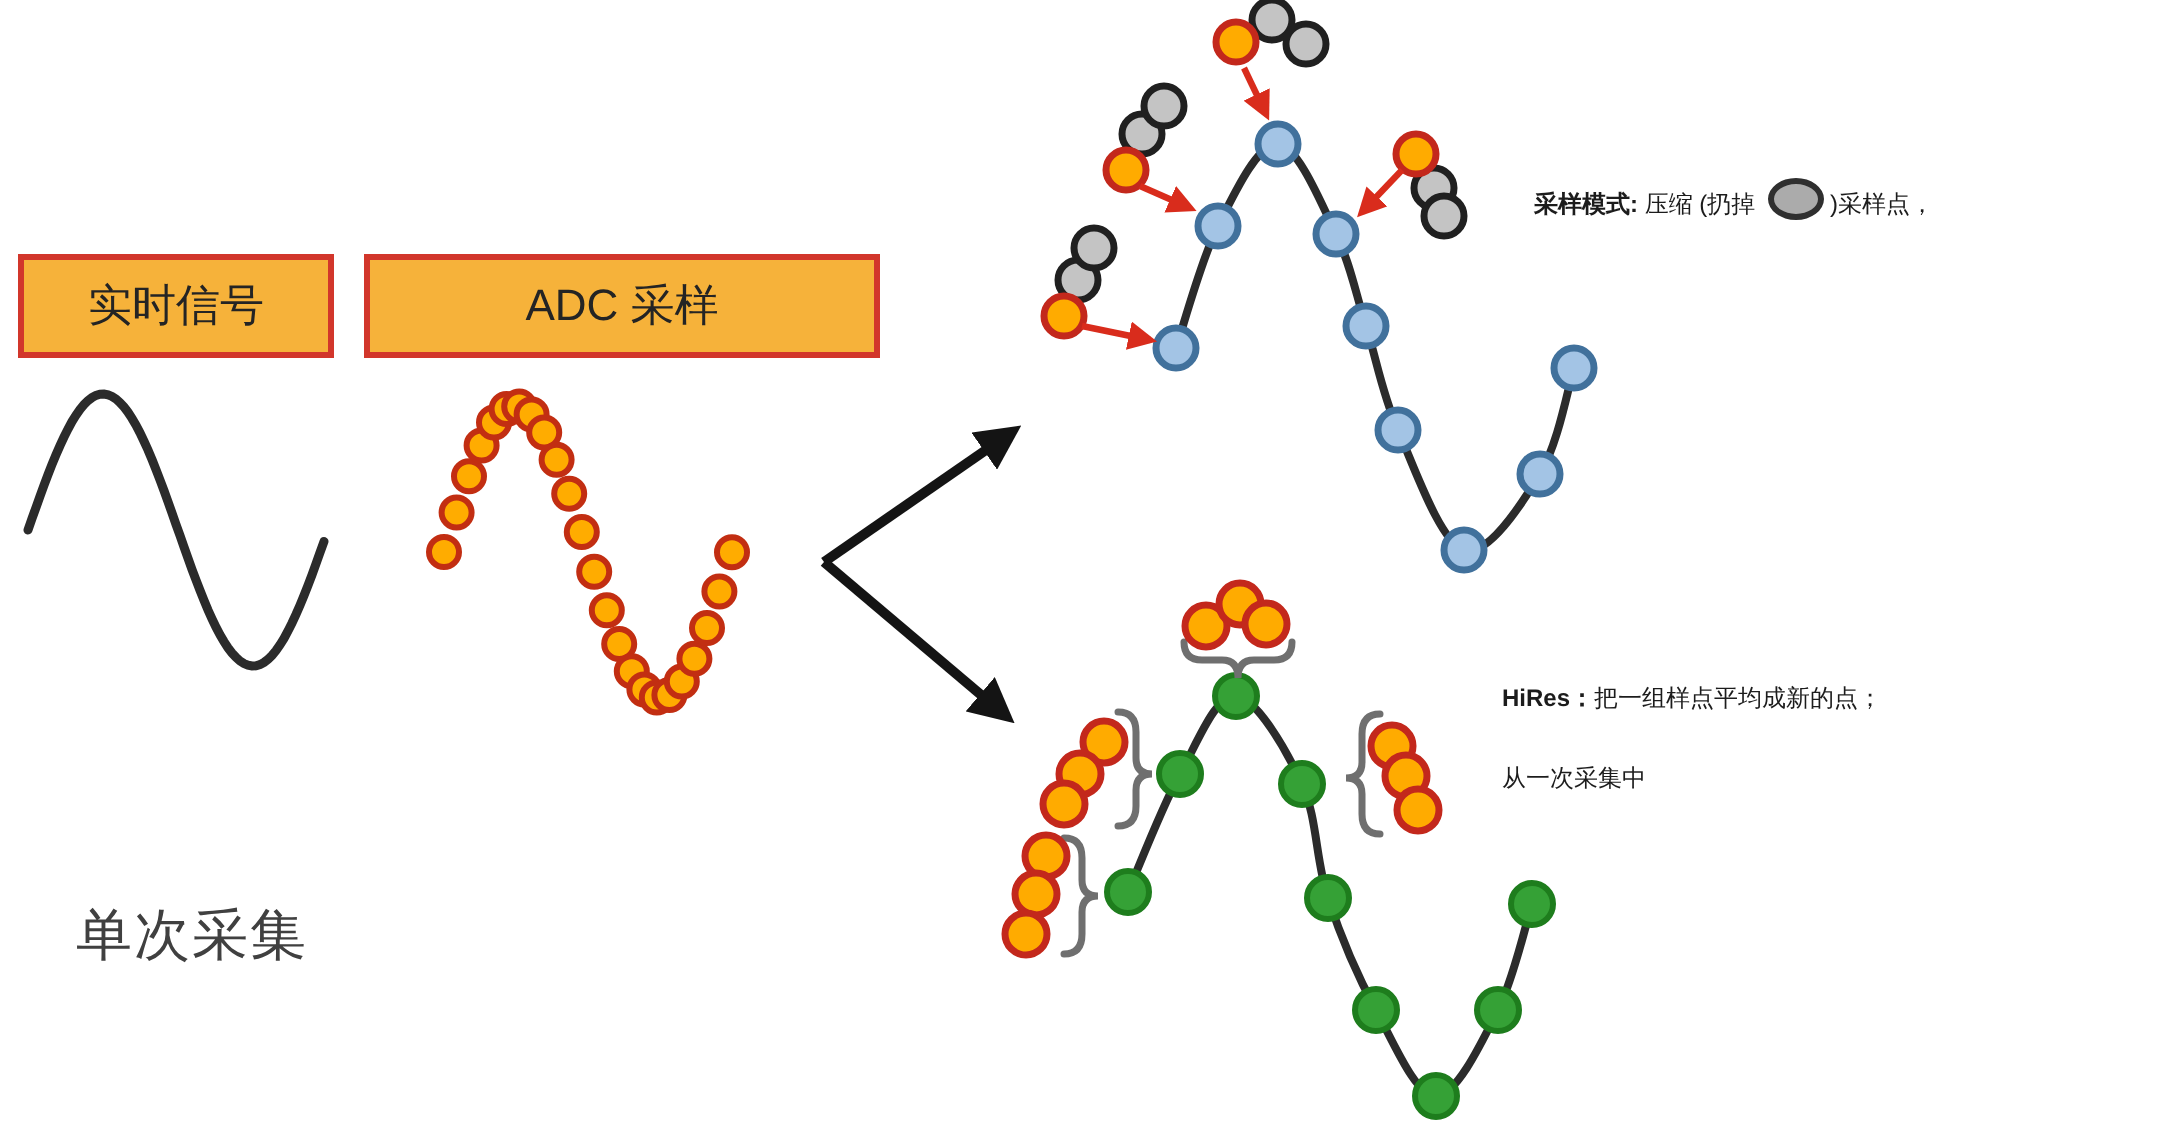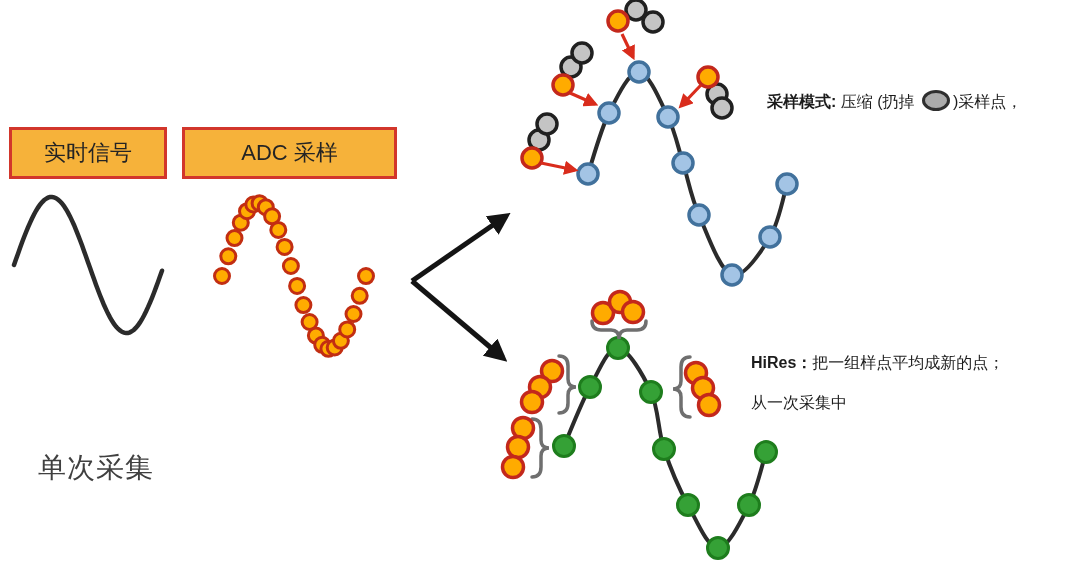--- a/index.html
+++ b/index.html
@@ -7,27 +7,27 @@
     position:relative;width:1080px;height:563px;background:#ffffff;
     font-family:"Liberation Sans","DejaVu Sans",sans-serif;overflow:hidden;
   }
   .label-box{
     position:absolute;top:127px;height:52px;box-sizing:border-box;
     background:var(--c-box_fill);border:3px solid var(--c-box_border);
     display:flex;align-items:center;justify-content:center;
     font-size:22px;color:var(--c-box_text);
   }
   .box1{left:9px;width:158px;}
-  .box2{left:182px;width:215px;}
+  .box2{left:182px;width:258px;}
   .diagram-svg{position:absolute;left:0;top:0;}
-  .note{position:absolute;color:var(--c-text);font-size:16px;}
+  .note{position:absolute;color:var(--c-text);font-size:12px;}
   .note b{font-weight:700;}
   .note-line{white-space:nowrap;}
   .note-sample{left:767px;top:84px;width:313px;line-height:36px;}
-  .note-hires{left:751px;top:343px;width:329px;line-height:40px;}
+  .note-hires{left:751px;top:329px;width:329px;line-height:40px;}
   .gray-ellipse{
     display:inline-block;width:28px;height:21px;border-radius:50%;
     background:var(--c-inline_fill);border:3px solid var(--c-inline_stroke);
     box-sizing:border-box;vertical-align:-4px;margin:0 3px;
   }
   .caption{
     position:absolute;left:38px;top:449px;font-size:28px;color:#404040;
     letter-spacing:1px;
   }
 </style>

